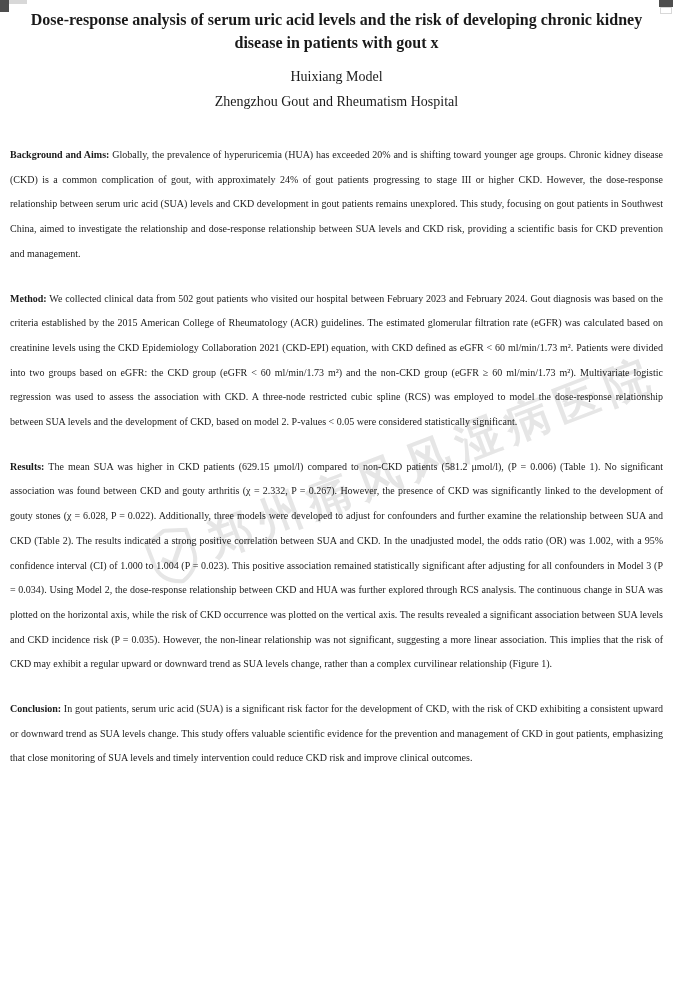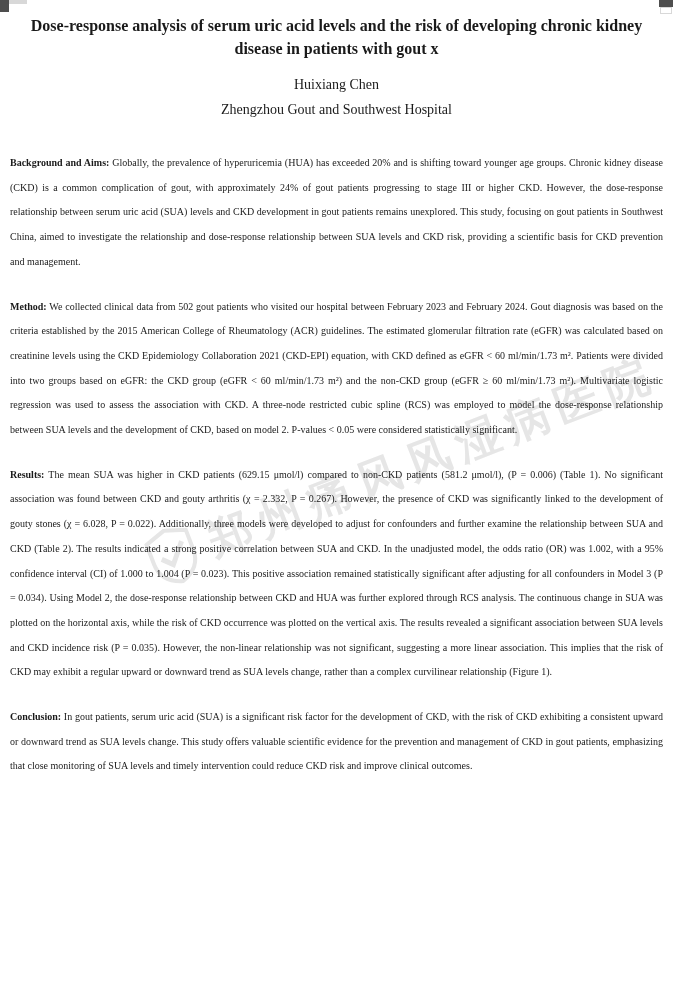--- a/index.html
+++ b/index.html
@@ -35,21 +35,21 @@
     letter-spacing: 9px;
     white-space: nowrap;
   }
   .content {
     position: absolute;
     inset: 0;
     padding: 2px 10px 0 10px;
     z-index: 1;
   }
   .title {
-    margin: 12px auto;
+    margin: 6px auto;
     max-width: 640px;
     font-size: 16px;
     font-weight: bold;
     line-height: 23px;
     text-align: center;
   }
   .byline {
     margin-top: 10px;
     text-align: center;
     font-size: 14px;
@@ -100,22 +100,22 @@
       </svg>
     </span>
     <span class="watermark-text" style="color: rgb(230, 230, 230);">郑州痛风风湿病医院</span>
   </div>
 
   <div class="content">
 
     <h1 class="title">Dose-response analysis of serum uric acid levels and the risk of developing chronic kidney disease in patients with gout x</h1>
 
     <div class="byline">
-      <div>Huixiang Chen</div>
-      <div>Zhengzhou Gout and Southwest Hospital</div>
+      <div>Huixiang Model</div>
+      <div>Zhengzhou Gout and Rheumatism Hospital</div>
     </div>
 
     <div class="abstract-body">
 
       <p class="para"><span class="sec-label">Background and Aims:</span> <span>Globally, the prevalence of hyperuricemia (HUA) has exceeded 20% and is shifting toward younger age groups. Chronic kidney disease (CKD) is a common complication of gout, with approximately 24% of gout patients progressing to stage III or higher CKD. However, the dose-response relationship between serum uric acid (SUA) levels and CKD development in gout patients remains unexplored. This study, focusing on gout patients in Southwest China, aimed to investigate the relationship and dose-response relationship between SUA levels and CKD risk, providing a scientific basis for CKD prevention and management.</span></p>
 
       <p class="para"><span class="sec-label">Method:</span> <span>We collected clinical data from 502 gout patients who visited our hospital between February 2023 and February 2024. Gout diagnosis was based on the criteria established by the 2015 American College of Rheumatology (ACR) guidelines. The estimated glomerular filtration rate (eGFR) was calculated based on creatinine levels using the CKD Epidemiology Collaboration 2021 (CKD-EPI) equation, with CKD defined as eGFR &lt; 60 ml/min/1.73 m². Patients were divided into two groups based on eGFR: the CKD group (eGFR &lt; 60 ml/min/1.73 m²) and the non-CKD group (eGFR ≥ 60 ml/min/1.73 m²). Multivariate logistic regression was used to assess the association with CKD. A three-node restricted cubic spline (RCS) was employed to model the dose-response relationship between SUA levels and the development of CKD, based on model 2. P-values &lt; 0.05 were considered statistically significant.</span></p>
 
       <p class="para"><span class="sec-label">Results:</span> <span>The mean SUA was higher in CKD patients (629.15 μmol/l) compared to non-CKD patients (581.2 μmol/l), (P = 0.006) (Table 1). No significant association was found between CKD and gouty arthritis (χ = 2.332, P = 0.267). However, the presence of CKD was significantly linked to the development of gouty stones (χ = 6.028, P = 0.022). Additionally, three models were developed to adjust for confounders and further examine the relationship between SUA and CKD (Table 2). The results indicated a strong positive correlation between SUA and CKD. In the unadjusted model, the odds ratio (OR) was 1.002, with a 95% confidence interval (CI) of 1.000 to 1.004 (P = 0.023). This positive association remained statistically significant after adjusting for all confounders in Model 3 (P = 0.034). Using Model 2, the dose-response relationship between CKD and HUA was further explored through RCS analysis. The continuous change in SUA was plotted on the horizontal axis, while the risk of CKD occurrence was plotted on the vertical axis. The results revealed a significant association between SUA levels and CKD incidence risk (P = 0.035). However, the non-linear relationship was not significant, suggesting a more linear association. This implies that the risk of CKD may exhibit a regular upward or downward trend as SUA levels change, rather than a complex curvilinear relationship (Figure 1).</span></p>
 

